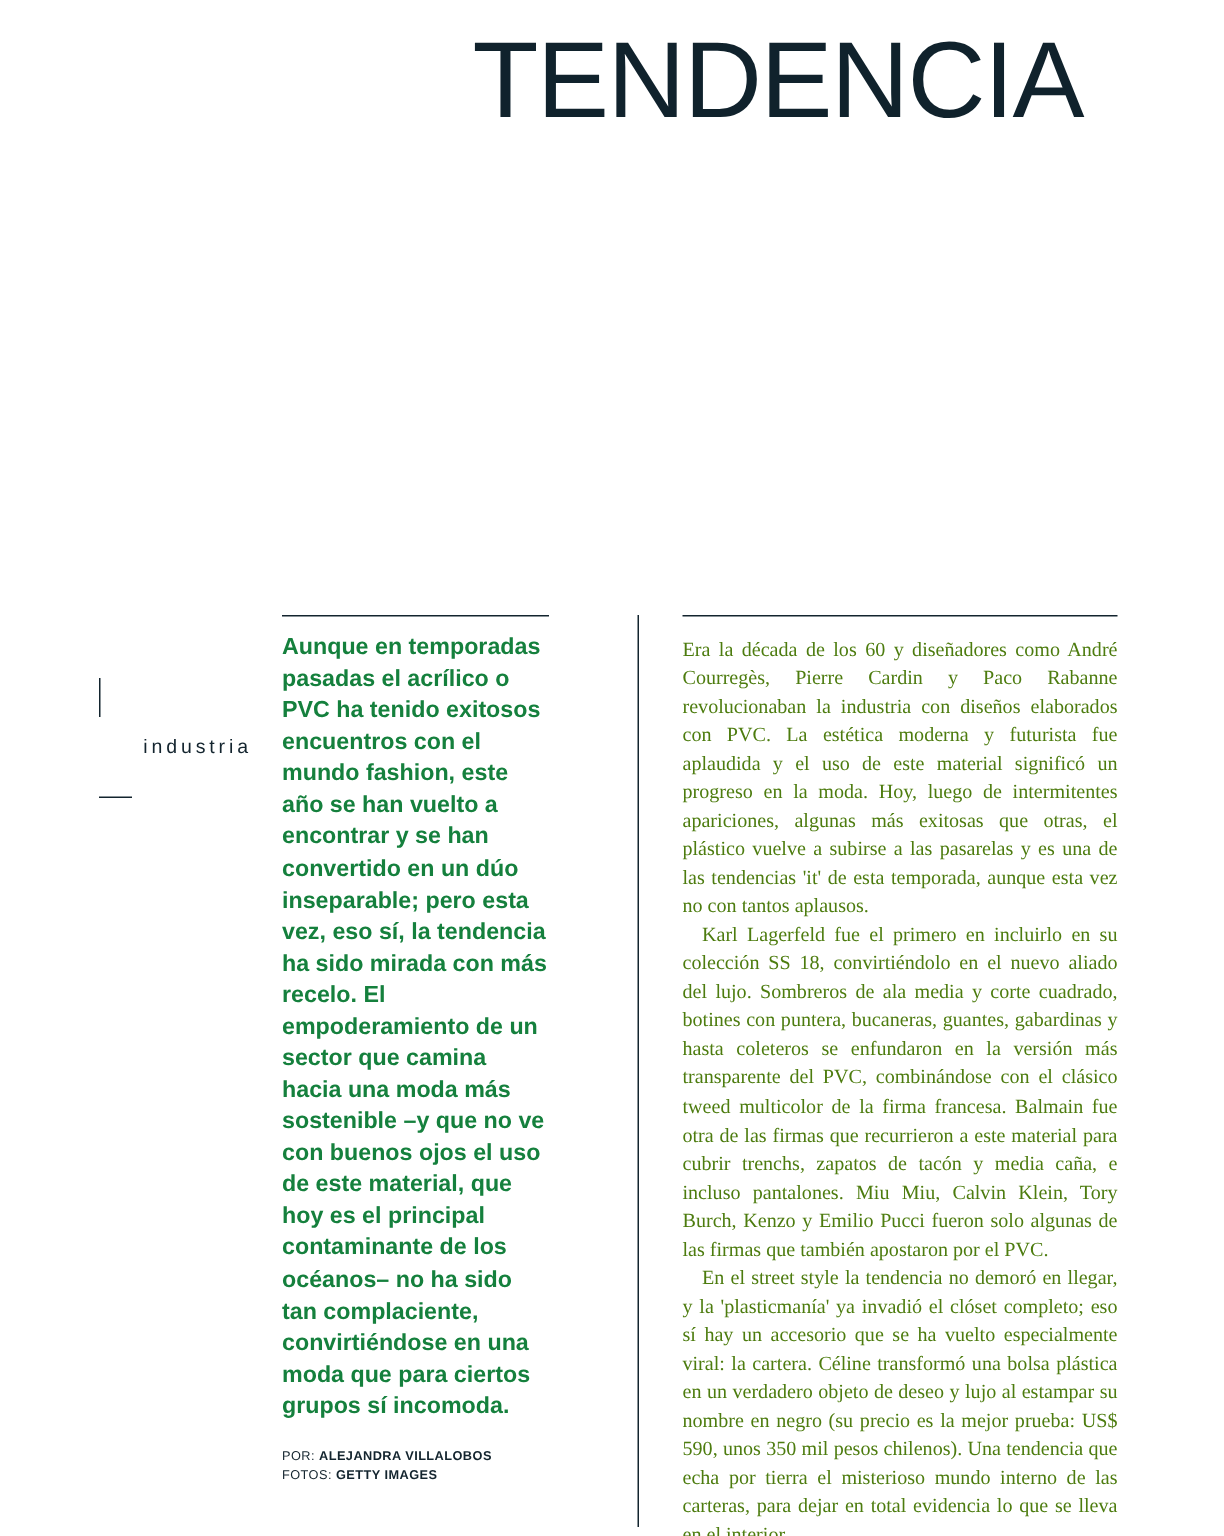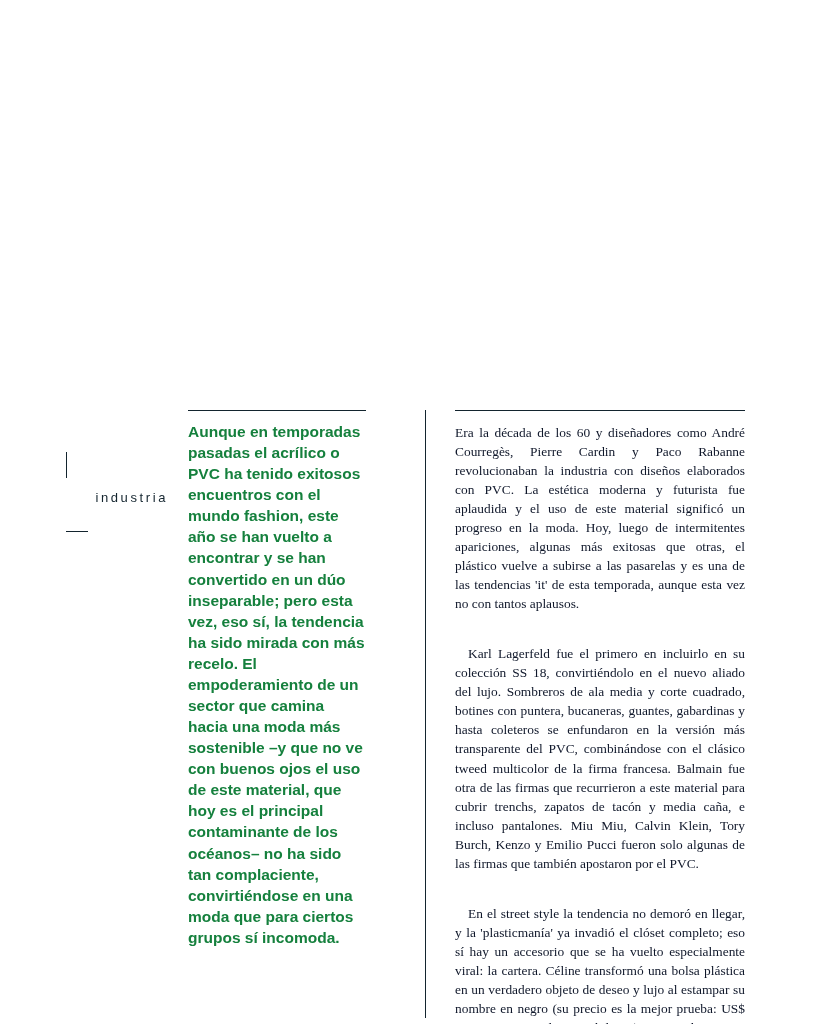--- a/index.html
+++ b/index.html
@@ -145,44 +145,54 @@
     height: 1px;
     background: #13242e;
     margin-bottom: 12px;
   }
   .body-col p {
     margin: 0;
     font-family: "Liberation Serif", serif;
     font-size: 13.4px;
     line-height: 1.42;
     text-align: justify;
-    color: #0f172a;
+    color: #4d7c0f;
   }
   .body-col p + p {
     text-indent: 13px;
-    margin-top: 31px;
   }
 </style>
 </head>
 <body>
 
 <div class="headline">
+  <span class="hl-line hl-4">TENDENCIA</span>
 </div>
 
 <div class="rail">
   <div class="tick-top"></div>
   <div class="rail-label">industria</div>
   <div class="tick-bottom"></div>
 </div>
 
 <div class="col-rule"></div>
 
 <div class="lede">
   <div class="lede-rule"></div>
   <p>Aunque en temporadas pasadas el acrílico o PVC ha tenido exitosos encuentros con el mundo fashion, este año se han vuelto a encontrar y se han convertido en un dúo inseparable; pero esta vez, eso sí, la tendencia ha sido mirada con más recelo. El empoderamiento de un sector que camina hacia una moda más sostenible –y que no ve con buenos ojos el uso de este material, que hoy es el principal contaminante de los océanos– no ha sido tan complaciente, convirtiéndose en una moda que para ciertos grupos sí incomoda.</p>
+  <div class="credits">
+    <div>
+      <span class="lbl">POR:</span>
+      <span class="val">ALEJANDRA VILLALOBOS</span>
+    </div>
+    <div>
+      <span class="lbl">FOTOS:</span>
+      <span class="val">GETTY IMAGES</span>
+    </div>
+  </div>
 </div>
 
 <div class="body-col">
   <div class="body-rule"></div>
   <p>Era la década de los 60 y diseñadores como André Courregès, Pierre Cardin y Paco Rabanne revolucionaban la industria con diseños elaborados con PVC. La estética moderna y futurista fue aplaudida y el uso de este material significó un progreso en la moda. Hoy, luego de intermitentes apariciones, algunas más exitosas que otras, el plástico vuelve a subirse a las pasarelas y es una de las tendencias 'it' de esta temporada, aunque esta vez no con tantos aplausos.</p>
   <p>Karl Lagerfeld fue el primero en incluirlo en su colección SS 18, convirtiéndolo en el nuevo aliado del lujo. Sombreros de ala media y corte cuadrado, botines con puntera, bucaneras, guantes, gabardinas y hasta coleteros se enfundaron en la versión más transparente del PVC, combinándose con el clásico tweed multicolor de la firma francesa. Balmain fue otra de las firmas que recurrieron a este material para cubrir trenchs, zapatos de tacón y media caña, e incluso pantalones. Miu Miu, Calvin Klein, Tory Burch, Kenzo y Emilio Pucci fueron solo algunas de las firmas que también apostaron por el PVC.</p>
   <p>En el street style la tendencia no demoró en llegar, y la 'plasticmanía' ya invadió el clóset completo; eso sí hay un accesorio que se ha vuelto especialmente viral: la cartera. Céline transformó una bolsa plástica en un verdadero objeto de deseo y lujo al estampar su nombre en negro (su precio es la mejor prueba: US$ 590, unos 350 mil pesos chilenos). Una tendencia que echa por tierra el misterioso mundo interno de las carteras, para dejar en total evidencia lo que se lleva en el interior.</p>
 </div>
 
 </body></html>

